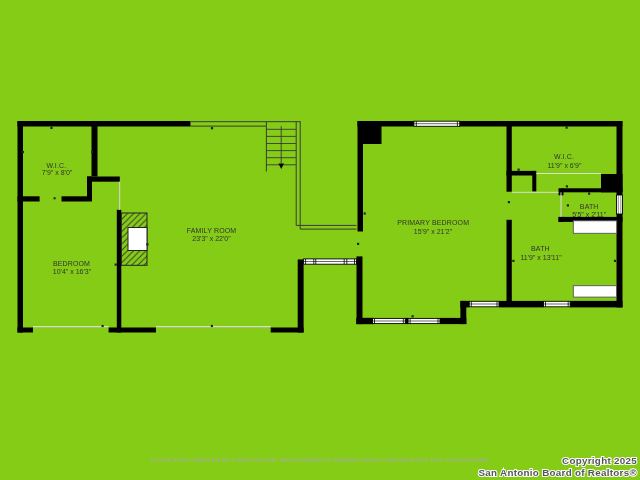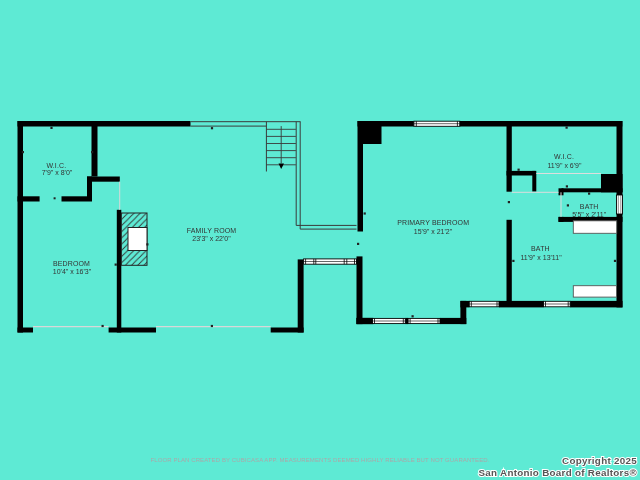--- a/index.html
+++ b/index.html
@@ -1,16 +1,16 @@
 <!DOCTYPE html>
 <html><head>
 <meta charset="utf-8">
 <style>
   html,body{margin:0;padding:0;background:#fff;}
-  .page{position:relative;width:640px;height:480px;background:#5eead4;overflow:hidden;}
+  .page{position:relative;width:640px;height:480px;background:#84cc16;overflow:hidden;}
   svg{position:absolute;left:0;top:0;}
   text{font-family:"Liberation Sans", sans-serif;}
   .rm{font-size:7px;fill:#333;letter-spacing:0.15px;}
   .dim{font-size:7px;fill:#333;letter-spacing:0;}
   .foot{font-size:6px;fill:#a9a9a9;letter-spacing:0.1px;}
   .copy{font-size:9.8px;font-weight:bold;fill:#555;stroke:#fff;stroke-width:2px;paint-order:stroke;letter-spacing:0.3px;}
 </style>
 </head>
 <body>
 <div class="page">

